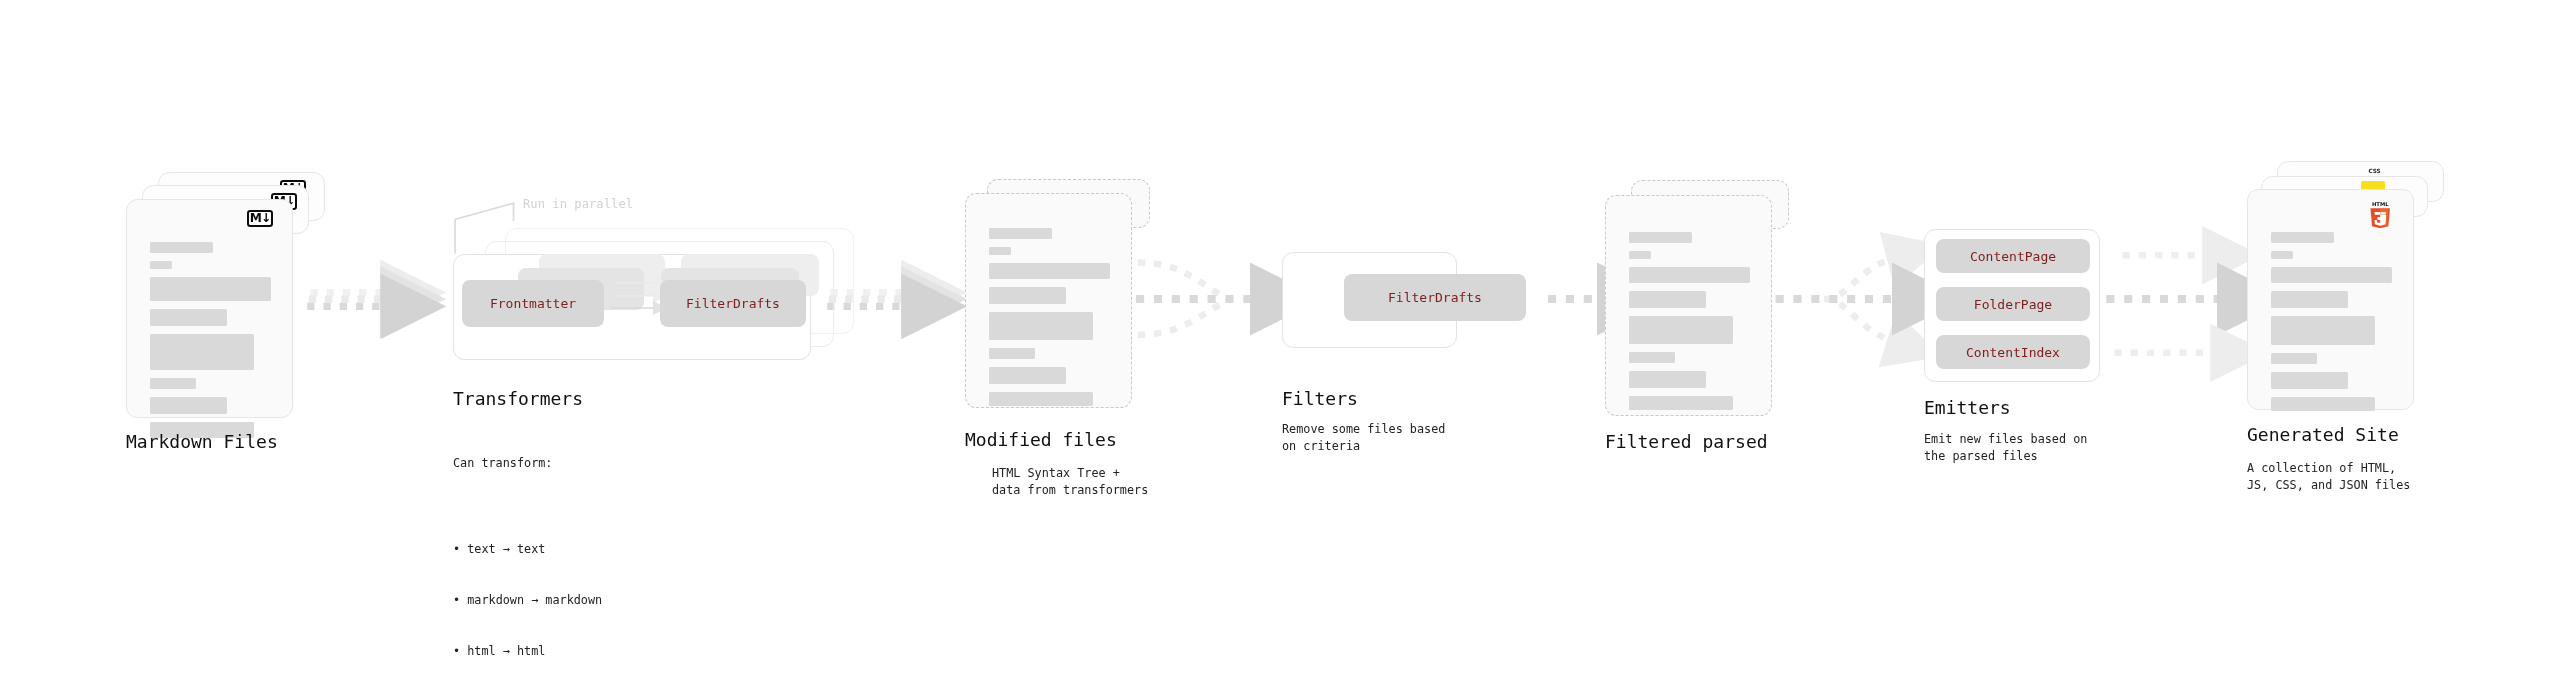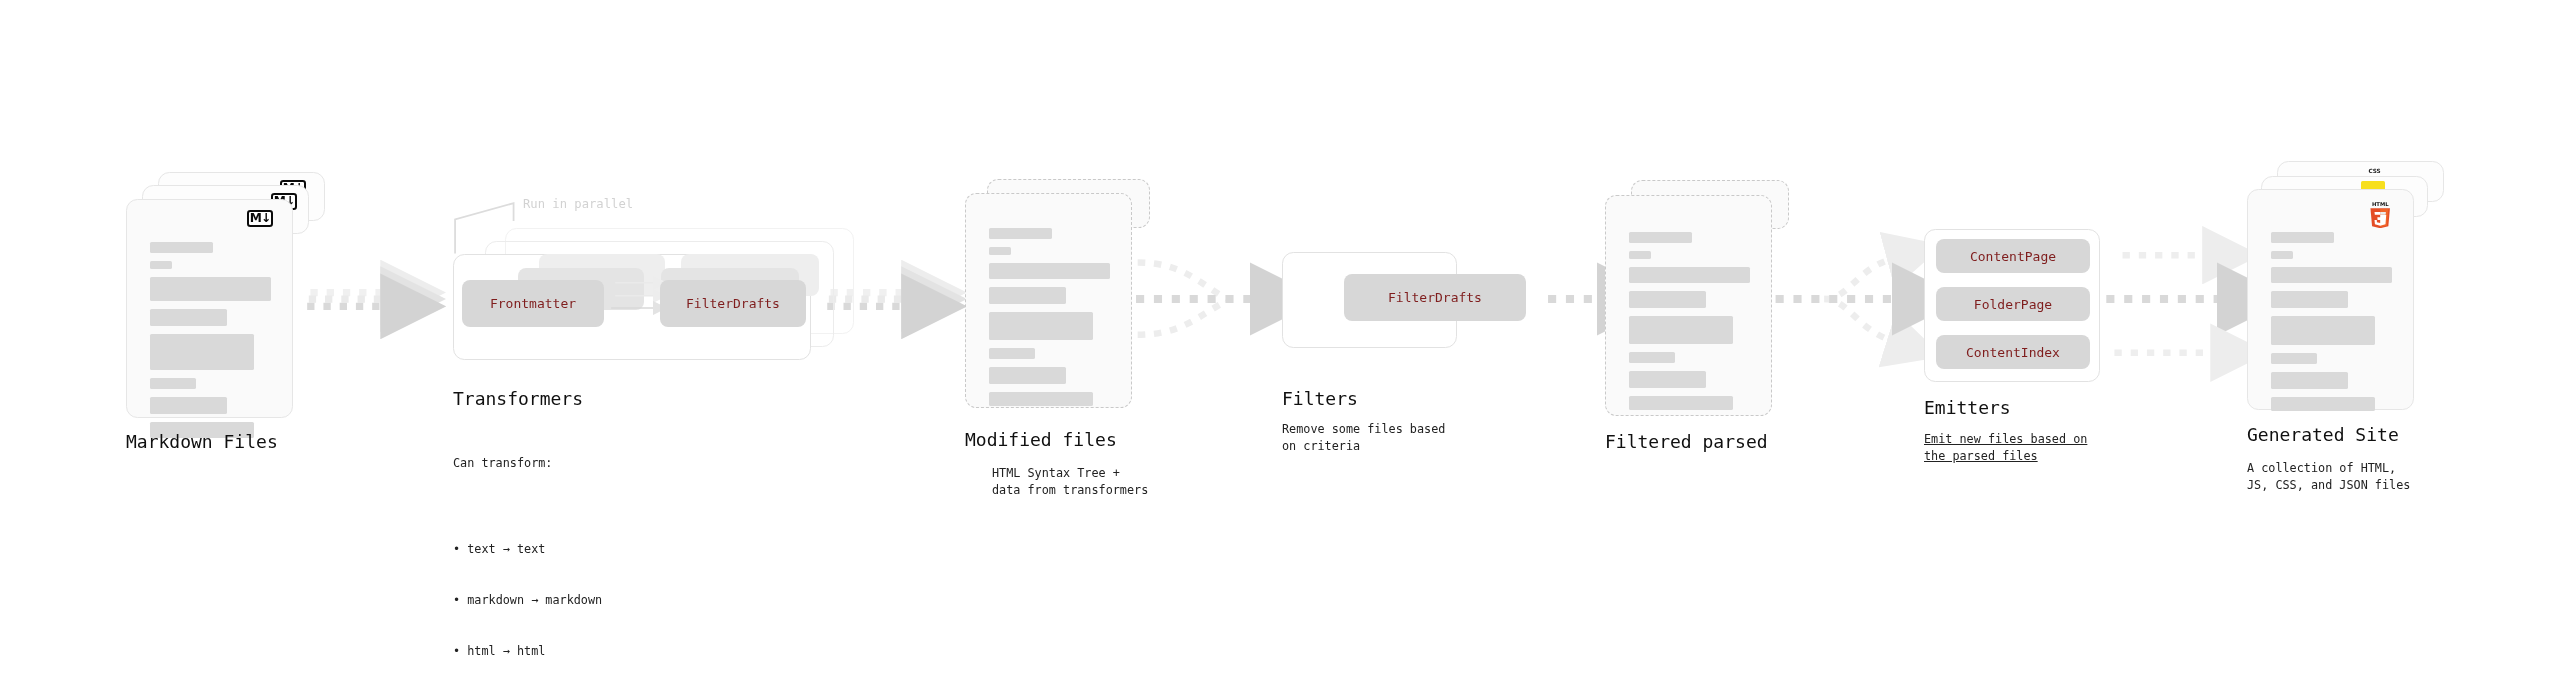--- a/index.html
+++ b/index.html
@@ -292,21 +292,21 @@
   </div>
   <div class="caption-title" style="left:1605px; top:431px;">Filtered parsed</div>
 
   <div class="node">
     <div class="group-box" style="left:1924px; top:229px; width:176px; height:153px;"></div>
     <div class="chip" style="left:1936px; top:239px; width:154px; height:34px;">ContentPage</div>
     <div class="chip" style="left:1936px; top:287px; width:154px; height:34px;">FolderPage</div>
     <div class="chip" style="left:1936px; top:335px; width:154px; height:34px;">ContentIndex</div>
   </div>
   <div class="caption-title" style="left:1924px; top:397px;">Emitters</div>
-  <div class="caption-sub" style="left:1924px; top:431px;text-decoration:underline;">Emit new files based on
+  <div class="caption-sub" style="left:1924px; top:431px;">Emit new files based on
 the parsed files</div>
 
   <div class="doc-stack node">
     <div class="doc-card ghost" style="left:2277px; top:161px; width:167px; height:41px;"></div>
     <div class="badge badge-css" style="left:2363px; top:169px;">
       <span>CSS</span>
       <span class="css-bar"></span>
     </div>
 
     <div class="doc-card ghost" style="left:2261px; top:176px; width:167px; height:41px;"></div>

